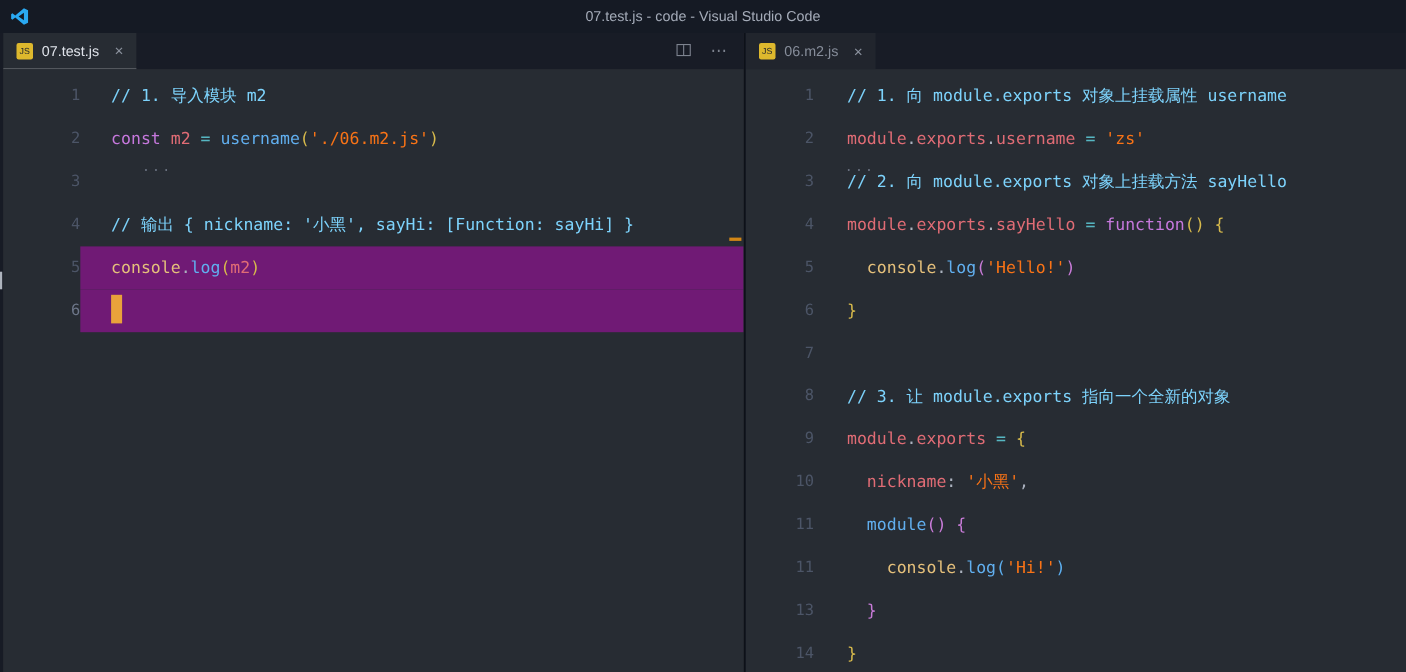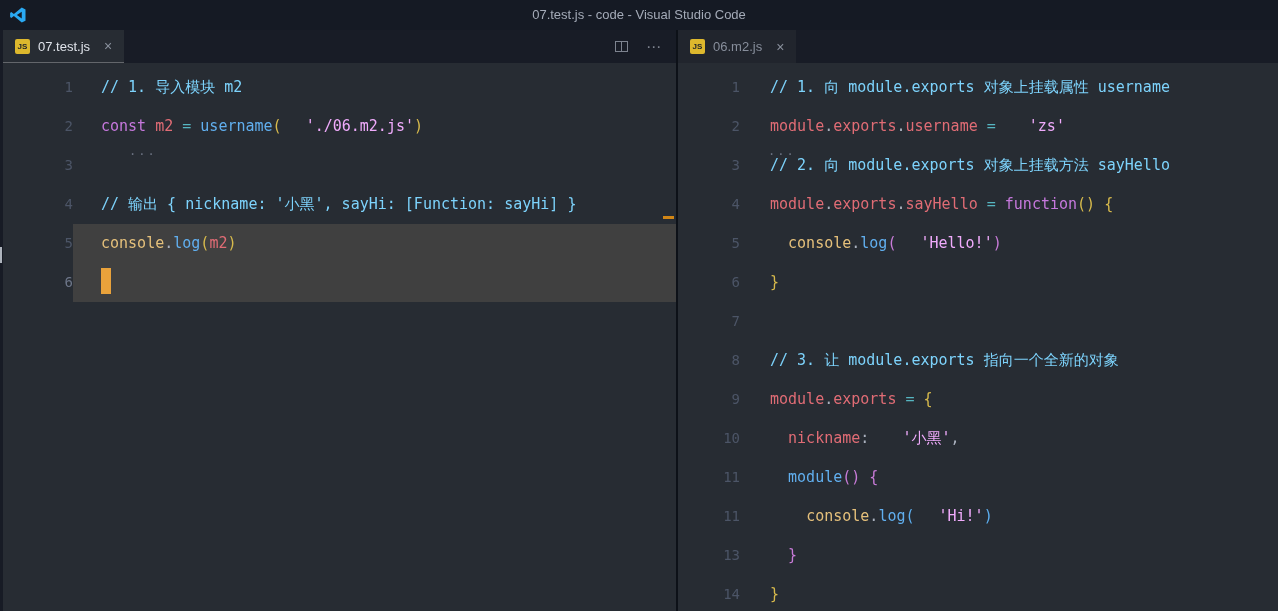--- a/index.html
+++ b/index.html
@@ -35,21 +35,21 @@
     position:relative;font-family:"Liberation Sans","DejaVu Sans",sans-serif;
   }
   .tab{
     display:flex;align-items:center;gap:8px;padding:0 12px;cursor:pointer;
     font-size:13px;position:relative;
   }
   .tab.focused{background:#272c33;color:#dfe3ea;border-bottom:1px solid rgba(255,255,255,.28);}
   .tab.unfocused{background:#21252d;color:#878e9b;}
   .js-icon{
     width:15px;height:15px;border-radius:2px;background:#ddb82d;color:#1d212a;
-    font-size:8px;font-weight:bold;display:inline-flex;align-items:center;justify-content:center;
+    font-size:8px;font-weight:normal;display:inline-flex;align-items:center;justify-content:center;
     font-family:"Liberation Sans","DejaVu Sans",sans-serif;flex:0 0 15px;
   }
   .tab-close{color:#8a919d;font-size:14px;margin-left:6px;line-height:1;}
   .tab-actions{
     position:absolute;right:14px;top:0;height:100%;display:flex;align-items:center;gap:18px;
     color:#7d838f;
   }
   .split-box{display:inline-block;width:13px;height:11px;border:1px solid #7d838f;position:relative;}
   .split-box::after{content:"";position:absolute;left:5px;top:0;bottom:0;width:1px;background:#7d838f;}
   .more{font-size:15px;letter-spacing:1px;line-height:1;cursor:pointer;}
@@ -58,29 +58,29 @@
   .editor{flex:1;position:relative;padding-top:5px;overflow:hidden;background:#272c33;}
   .row{display:flex;height:39px;line-height:39px;font-size:15px;white-space:pre;}
   .gutter{
     flex:0 0 70px;width:70px;text-align:right;color:#4c5567;font-size:14px;
     user-select:none;
   }
   .gutter.active{color:#6d7689;}
   .group-right .gutter{flex:0 0 62px;width:62px;}
   .code{flex:1;padding-left:28px;min-width:0;}
   .group-right .code{padding-left:30px;}
-  .row.hl .code{background:#404040;}
+  .row.hl .code{background:#701a75;}
 
   
   .tk-cmt{color:#7dd3fc;}
   .tk-kw{color:#c678dd;}
   .tk-var{color:#e06c75;}
   .tk-fn{color:#61afef;}
   .tk-op{color:#56b6c2;}
-  .tk-str{color:#f0abfc;margin-left:24px;}
+  .tk-str{color:#f97316;}
   .tk-cls{color:#e5c07b;}
   .tk-pun{color:#abb2bf;}
   .tk-txt{color:#abb2bf;}
   .tk-b1{color:#d7ba4c;}
   .tk-b2{color:#c87bd8;}
   .tk-b3{color:#5caeef;}
 
   .cursor{
     display:inline-block;width:10px;height:26px;background:#e9a23b;
     vertical-align:middle;margin-top:-4px;

